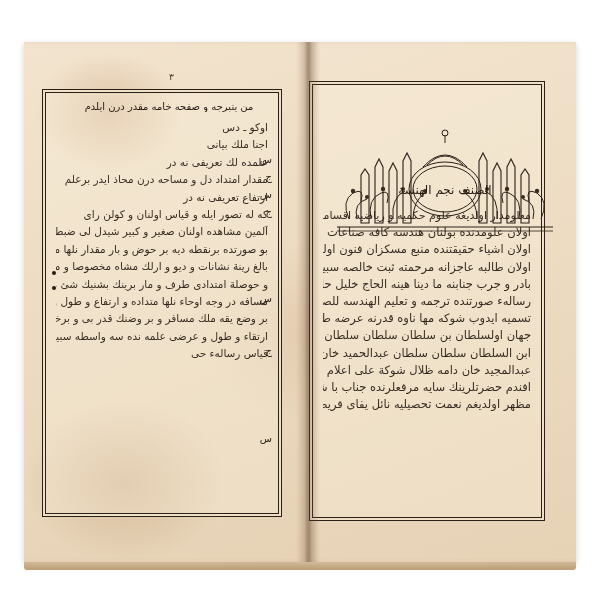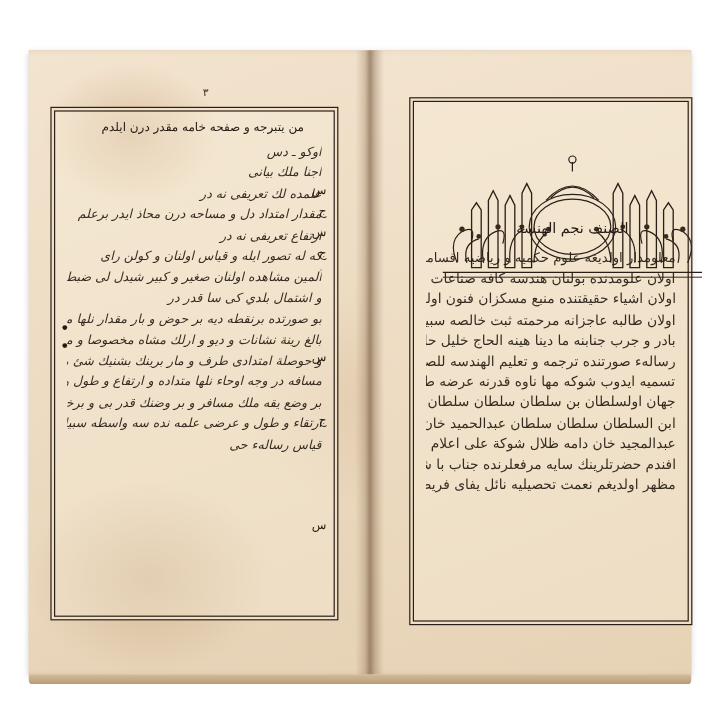--- a/index.html
+++ b/index.html
@@ -69,21 +69,21 @@
   .page.right { left: 286px; width: 266px; box-shadow: inset 6px 0 10px -6px rgba(90,62,36,0.45); }
 
   
   .textblock {
     position: absolute;
     border: 1px solid #2b2018;
     box-shadow: 0 0 0 2px #f0e0c8, 0 0 0 3px #2b2018;
     background: rgba(250,240,222,0.35);
   }
   .textblock.left  { left: 21px; top: 50px; width: 232px; height: 420px; }
-  .textblock.right { left: 34px; top: 42px; width: 228px; height: 432px; }
+  .textblock.right { left: 2px; top: 42px; width: 228px; height: 432px; }
 
   
   .folio {
     position: absolute;
     left: 145px;
     top: 30px;
     font-family: "DejaVu Serif", serif;
     font-size: 9px;
     color: #3b2c20;
   }
@@ -185,29 +185,28 @@
     <div class="page left">
       <div class="stain s1"></div>
       <div class="stain s3"></div>
       <div class="stain s5"></div>
 
       <div class="folio">٣</div>
 
       <div class="textblock left">
         <div class="header-line">من يتبرجه و صفحه خامه مقدر درن ايلدم</div>
 
-        <div class="lines left" style="padding-top:26px;font-style:italic;">
+        <div class="lines left" style="padding-top:26px;">
           <span class="ln">اوكو ـ دس</span>
           <span class="ln">اجنا ملك بيانى</span>
           <span class="ln">علمده لك تعريفى نه در</span>
           <span class="ln">مقدار امتداد دل و مساحه درن محاذ ايدر برعلم</span>
           <span class="ln">ارتفاع تعريفى نه در</span>
           <span class="ln">كه له تصور ايله و قياس اولنان و كولن راى</span>
           <span class="ln">آلمين مشاهده اولنان صغير و كبير شيدل لى ضبط</span>
-          <span class="ln">و اشتمال بلدي كى سا قدر در</span>
           <span class="ln">بو صورتده برنقطه ديه بر حوض و بار مقدار نلها متداده</span>
           <span class="ln">بالغ رينة نشانات و ديو و ارلك مشاه مخصوصا و ملان سا لقدر</span>
           <span class="ln">و حوصلة امتدادى طرف و مار برينك بشنيك شئ مخصر</span>
           <span class="ln">مسافه در وجه اوحاء نلها متداده و ارتفاع و طول و</span>
           <span class="ln">بر وضع يقه ملك مسافر و بر وضنك قدر بى و برخط نلهء</span>
           <span class="ln">ارتقاء و طول و عرضى علمه نده سه واسطه سبيله</span>
           <span class="ln">قياس رسالهء حى</span>
         </div>
 
         <div class="qa-col">

